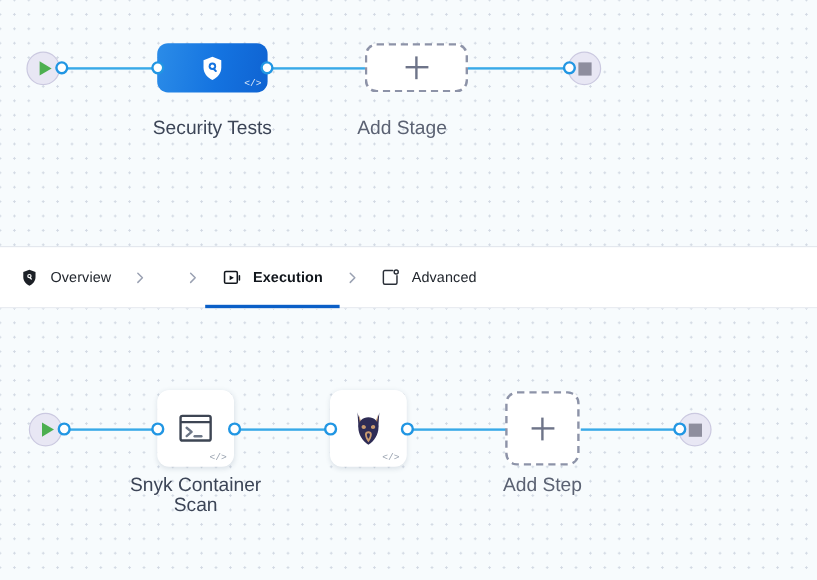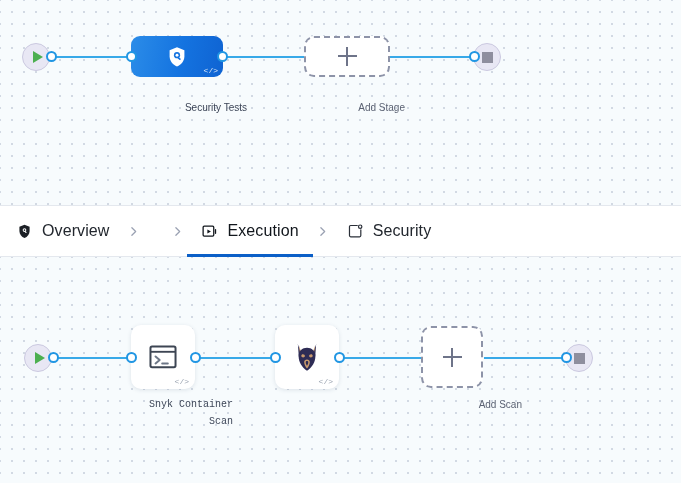--- a/index.html
+++ b/index.html
@@ -39,26 +39,26 @@
   .tab {
     display: flex;
     align-items: center;
     gap: 9px;
     height: 52px;
     position: relative;
     cursor: pointer;
     padding: 0 2px;
   }
   .tab-label {
-    font-size: 16px;
+    font-size: 12px;
     color: #22272e;
     letter-spacing: .1px;
     white-space: nowrap;
   }
-  .tab.active .tab-label { font-weight: normal; color: #11161c; }
+  .tab.active .tab-label { font-weight: bold; color: #11161c; }
   .tab.active::after {
     content: "";
     position: absolute;
     left: -12px; right: -12px; bottom: 0;
     height: 3px;
     background: #0b5fc7;
   }
   .tab-icon { width: 17px; height: 17px; display: block; flex: none; }
   .chev {
     width: 44px;
@@ -148,22 +148,22 @@
   .plus { position: relative; width: 19px; height: 19px; }
   .plus::before, .plus::after {
     content: ""; position: absolute; background: #6e7489;
   }
   .plus::before { left: 0; top: 8.3px; width: 19px; height: 2.2px; }
   .plus::after  { top: 0; left: 8.3px; height: 19px; width: 2.2px; }
 
   
   .node-label {
     position: absolute;
-    text-align: right;
-    font-size: 10px;
+    text-align: center;
+    font-size: 16px;
     line-height: 17px;
     color: #3c4557;
     white-space: pre-line;
   }
   .node-label.muted { color: #5b6273; }
 </style>
 </head>
 <body>
 
 <div class="canvas canvas-top">
@@ -239,21 +239,21 @@
     <svg viewBox="0 0 24 24" fill="none" stroke="#9aa1b2" stroke-width="2.3" stroke-linecap="round" stroke-linejoin="round">
       <path d="M9 5l7 7-7 7"></path>
     </svg>
   </div>
 
   <div class="tab">
     <svg class="tab-icon" viewBox="0 0 24 24" fill="none" stroke="#2a2f38" stroke-width="1.7" stroke-linecap="round">
       <path d="M14.5 3.5H5.2A1.7 1.7 0 0 0 3.5 5.2v12.6a1.7 1.7 0 0 0 1.7 1.7h12.6a1.7 1.7 0 0 0 1.7-1.7V9.6"></path>
       <circle cx="18.6" cy="5.2" r="2.4"></circle>
     </svg>
-    <span class="tab-label">Security</span>
+    <span class="tab-label">Advanced</span>
   </div>
 </div>
 
 <div class="canvas canvas-bottom">
 
   <div class="edge" style="left:46px;  top:100px; width:90px;"></div>
   <div class="edge" style="left:196px; top:100px; width:88px;"></div>
   <div class="edge" style="left:340px; top:100px; width:85px;"></div>
   <div class="edge" style="left:484px; top:100px; width:88px;"></div>
 
@@ -266,21 +266,21 @@
     <svg viewBox="0 0 24 24" width="32" height="32">
       <rect x="2.6" y="4.2" width="18.8" height="15.4" rx="1.2" fill="#ffffff" stroke="#3d4553" stroke-width="1.5"></rect>
       <path d="M2.6 8.1h18.8" stroke="#3d4553" stroke-width="1.4"></path>
       <path d="M6.4 11.6l3.1 2.6-3.1 2.6" fill="none" stroke="#6d7787" stroke-width="1.5" stroke-linecap="round" stroke-linejoin="round"></path>
       <path d="M11.4 16.9h4.2" stroke="#6d7787" stroke-width="1.5" stroke-linecap="round"></path>
     </svg>
     <span class="corner-code">&lt;/&gt;</span>
   </div>
   <div class="port" style="left:126px; top:95px;"></div>
   <div class="port" style="left:190px; top:95px;"></div>
-  <div class="node-label" style="left:93px; top:139px; width:140px;font-family:Liberation Mono, monospace;">Snyk Container
+  <div class="node-label" style="left:93px; top:139px; width:140px;">Snyk Container
 Scan</div>
 
   <div class="step-card" style="left:275px; top:68px;">
     <svg viewBox="0 0 40 44" width="30" height="33">
       <path d="M7.5 3.5 12.5 17 9 20 8 6Z" fill="#2e2c55"></path>
       <path d="M32.5 3.5 27.5 17 31 20 32 6Z" fill="#2e2c55"></path>
       <path d="M9.3 6.2 12.8 16l-2 1.8-1.3-9.6Z" fill="#c99a6e"></path>
       <path d="M30.7 6.2 27.2 16l2 1.8 1.3-9.6Z" fill="#c99a6e"></path>
       <path d="M20 9c-6.3 0-11.2 4.4-11.2 11.2 0 7.5 4.6 15 11.2 19.3 6.6-4.3 11.2-11.8 11.2-19.3C31.2 13.4 26.3 9 20 9Z" fill="#2e2c55"></path>
       <path d="M14.6 17.6c1.6 0 2.6 1.1 2.6 2.4 0 1.1-1 1.9-2.3 1.9s-2.5-.9-2.5-2.2c0-1.2.9-2.1 2.2-2.1Z" fill="#c99a6e"></path>
@@ -289,19 +289,19 @@
       <path d="M20 26.8c1 0 1.7.6 1.7 1.6 0 1.5-.8 3.3-1.7 4.5-.9-1.2-1.7-3-1.7-4.5 0-1 .7-1.6 1.7-1.6Z" fill="#2e2c55"></path>
     </svg>
     <span class="corner-code">&lt;/&gt;</span>
   </div>
   <div class="port" style="left:270px; top:95px;"></div>
   <div class="port" style="left:334px; top:95px;"></div>
 
   <div class="add-node add-step" style="left:421px; top:69px;">
     <div class="plus"></div>
   </div>
-  <div class="node-label muted" style="left:382px; top:139px; width:140px;">Add Scan</div>
+  <div class="node-label muted" style="left:382px; top:139px; width:140px;">Add Step</div>
 
   <div class="port" style="left:561px; top:95px;"></div>
   <div class="terminal" style="left:565px; top:87px;">
     <div class="stop-sq"></div>
   </div>
 </div>
 
 </body></html>

